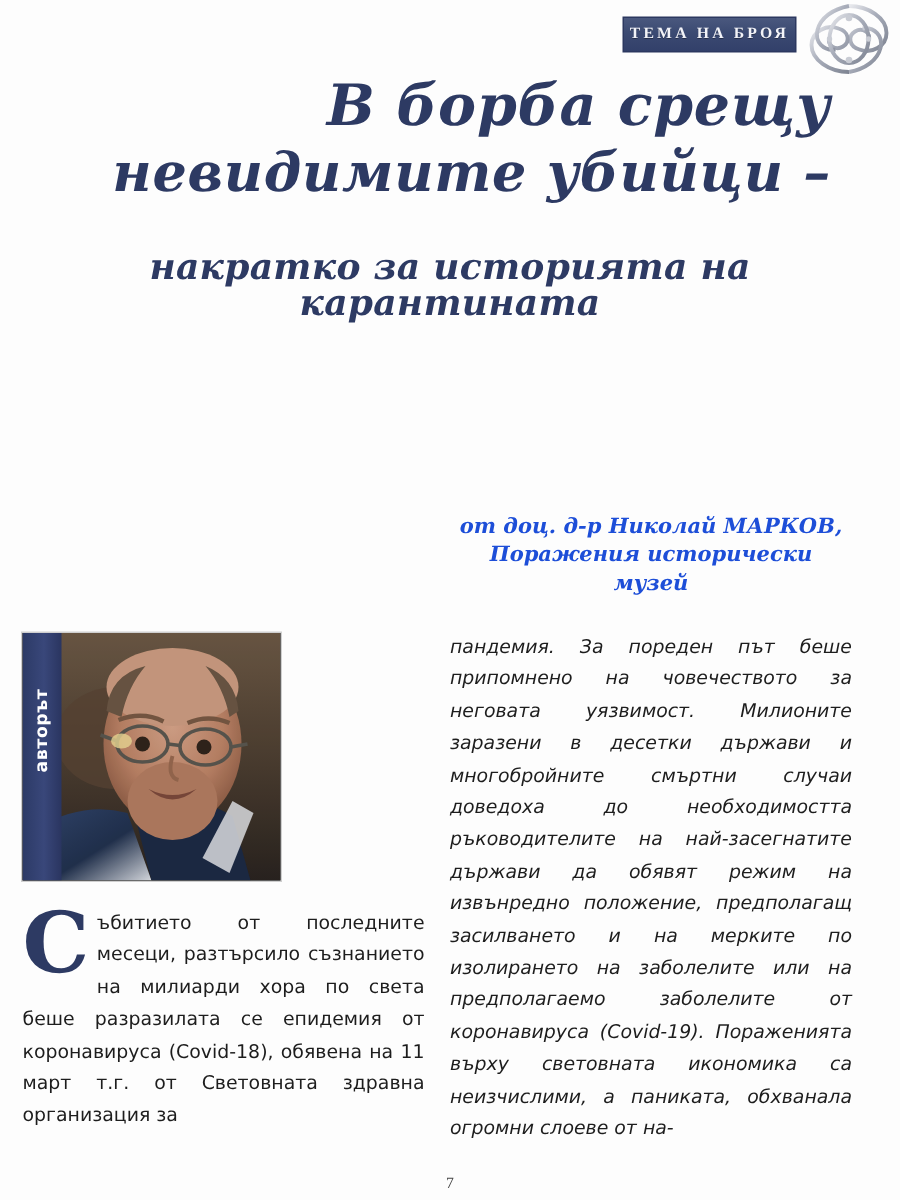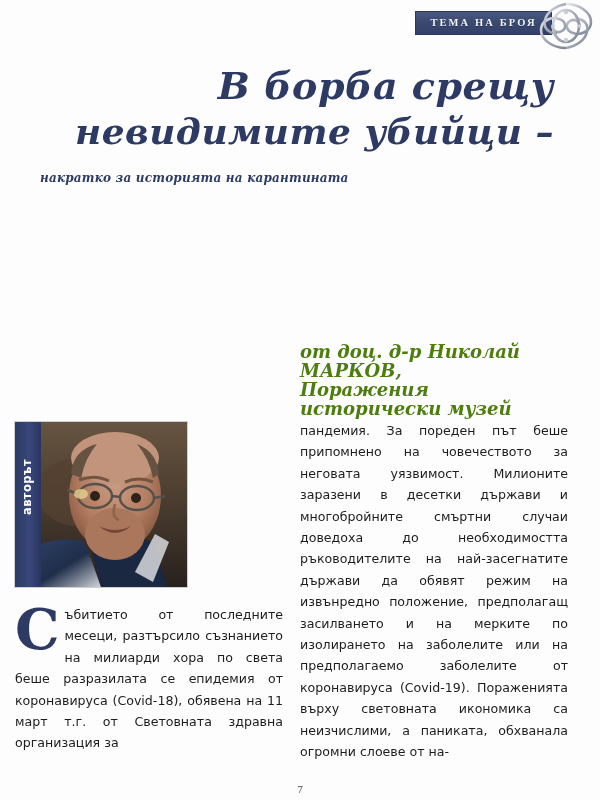--- a/index.html
+++ b/index.html
@@ -29,21 +29,21 @@
     position: absolute;
     left: 0;
     top: 0;
     width: 600px;
     height: 56px;
   }
   .banner-bar {
     position: absolute;
     left: 415px;
     top: 11px;
-    width: 137px;
+    width: 116px;
     height: 24px;
     background: linear-gradient(180deg, #4a587e 0%, #3b4a72 45%, #32406a 100%);
     border: 1px solid #2c3860;
     box-sizing: border-box;
   }
   .banner-bar .banner-text {
     display: block;
     color: #f2f3f8;
     font-family: "Liberation Serif", serif;
     font-size: 10.5px;
@@ -73,57 +73,56 @@
     font-family: "DejaVu Serif", "Liberation Serif", serif;
     font-style: italic;
     font-weight: 700;
   }
   .headline .line1 {
     display: block;
     font-size: 38px;
     line-height: 44px;
     letter-spacing: 0.5px;
     padding-right: 6px;
-    margin-top: 16px;
   }
   .headline .line2 {
     display: block;
     font-size: 36px;
     line-height: 46px;
     letter-spacing: 0.5px;
     padding-right: 6px;
   }
   .subheadline {
     position: absolute;
     left: 40px;
     top: 166px;
     width: 520px;
-    text-align: left;
+    text-align: center;
     color: #2d3a63;
     font-family: "DejaVu Serif", "Liberation Serif", serif;
     font-style: italic;
     font-weight: 700;
-    font-size: 12px;
+    font-size: 24px;
     line-height: 24px;
     letter-spacing: 0.2px;
     padding-right: 6px;
   }
 
   
   .byline {
     position: absolute;
     left: 300px;
     top: 342px;
     width: 268px;
-    text-align: left;
-    color: #4d7c0f;
+    text-align: center;
+    color: #1d4ed8;
     font-family: "DejaVu Serif", "Liberation Serif", serif;
     font-style: italic;
     font-weight: 700;
-    font-size: 18px;
+    font-size: 14px;
     line-height: 19px;
   }
   .byline span { display: block; }
 
   
   .photo-block {
     position: absolute;
     left: 15px;
     top: 422px;
     width: 172px;
@@ -174,20 +173,21 @@
   }
   .col-left {
     left: 15px;
     top: 604px;
     width: 268px;
   }
   .col-right {
     left: 300px;
     top: 420px;
     width: 268px;
+    font-style: italic;
   }
   .dropcap {
     float: left;
     color: #2d3a63;
     font-family: "DejaVu Serif", "Liberation Serif", serif;
     font-weight: 700;
     font-size: 56px;
     line-height: 45px;
     padding: 2px 5px 0 0;
     margin-top: 1px;

